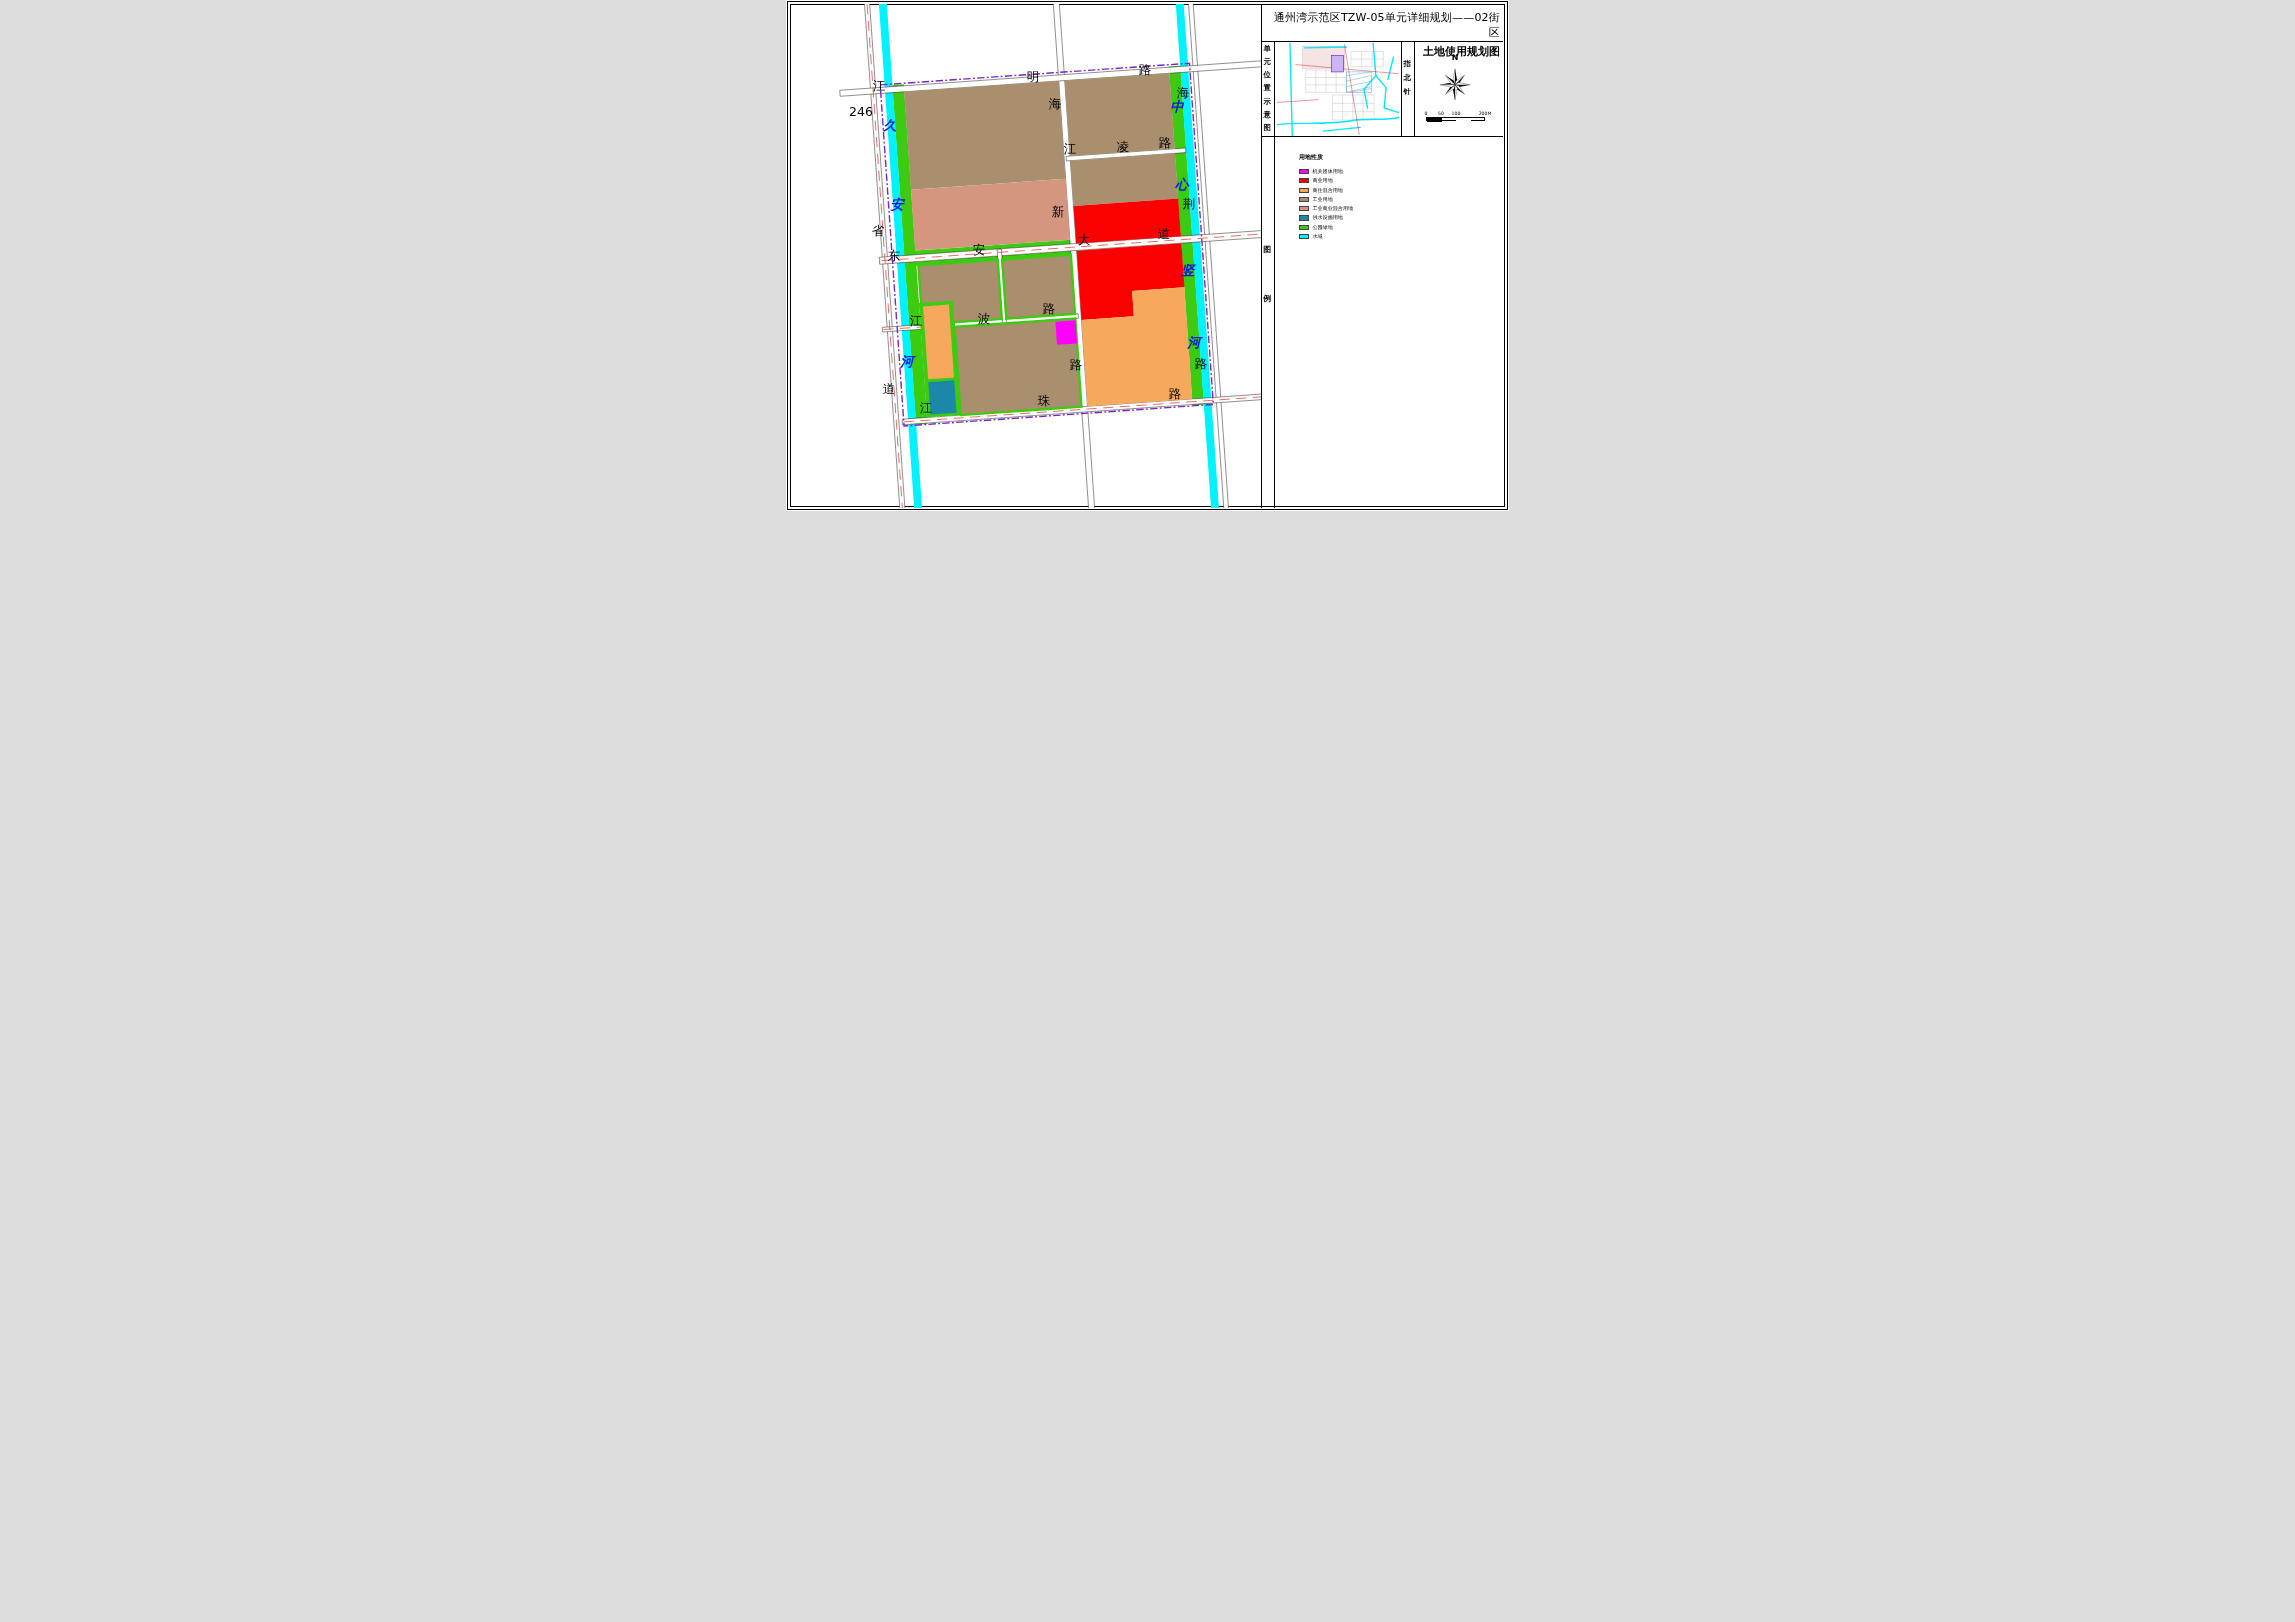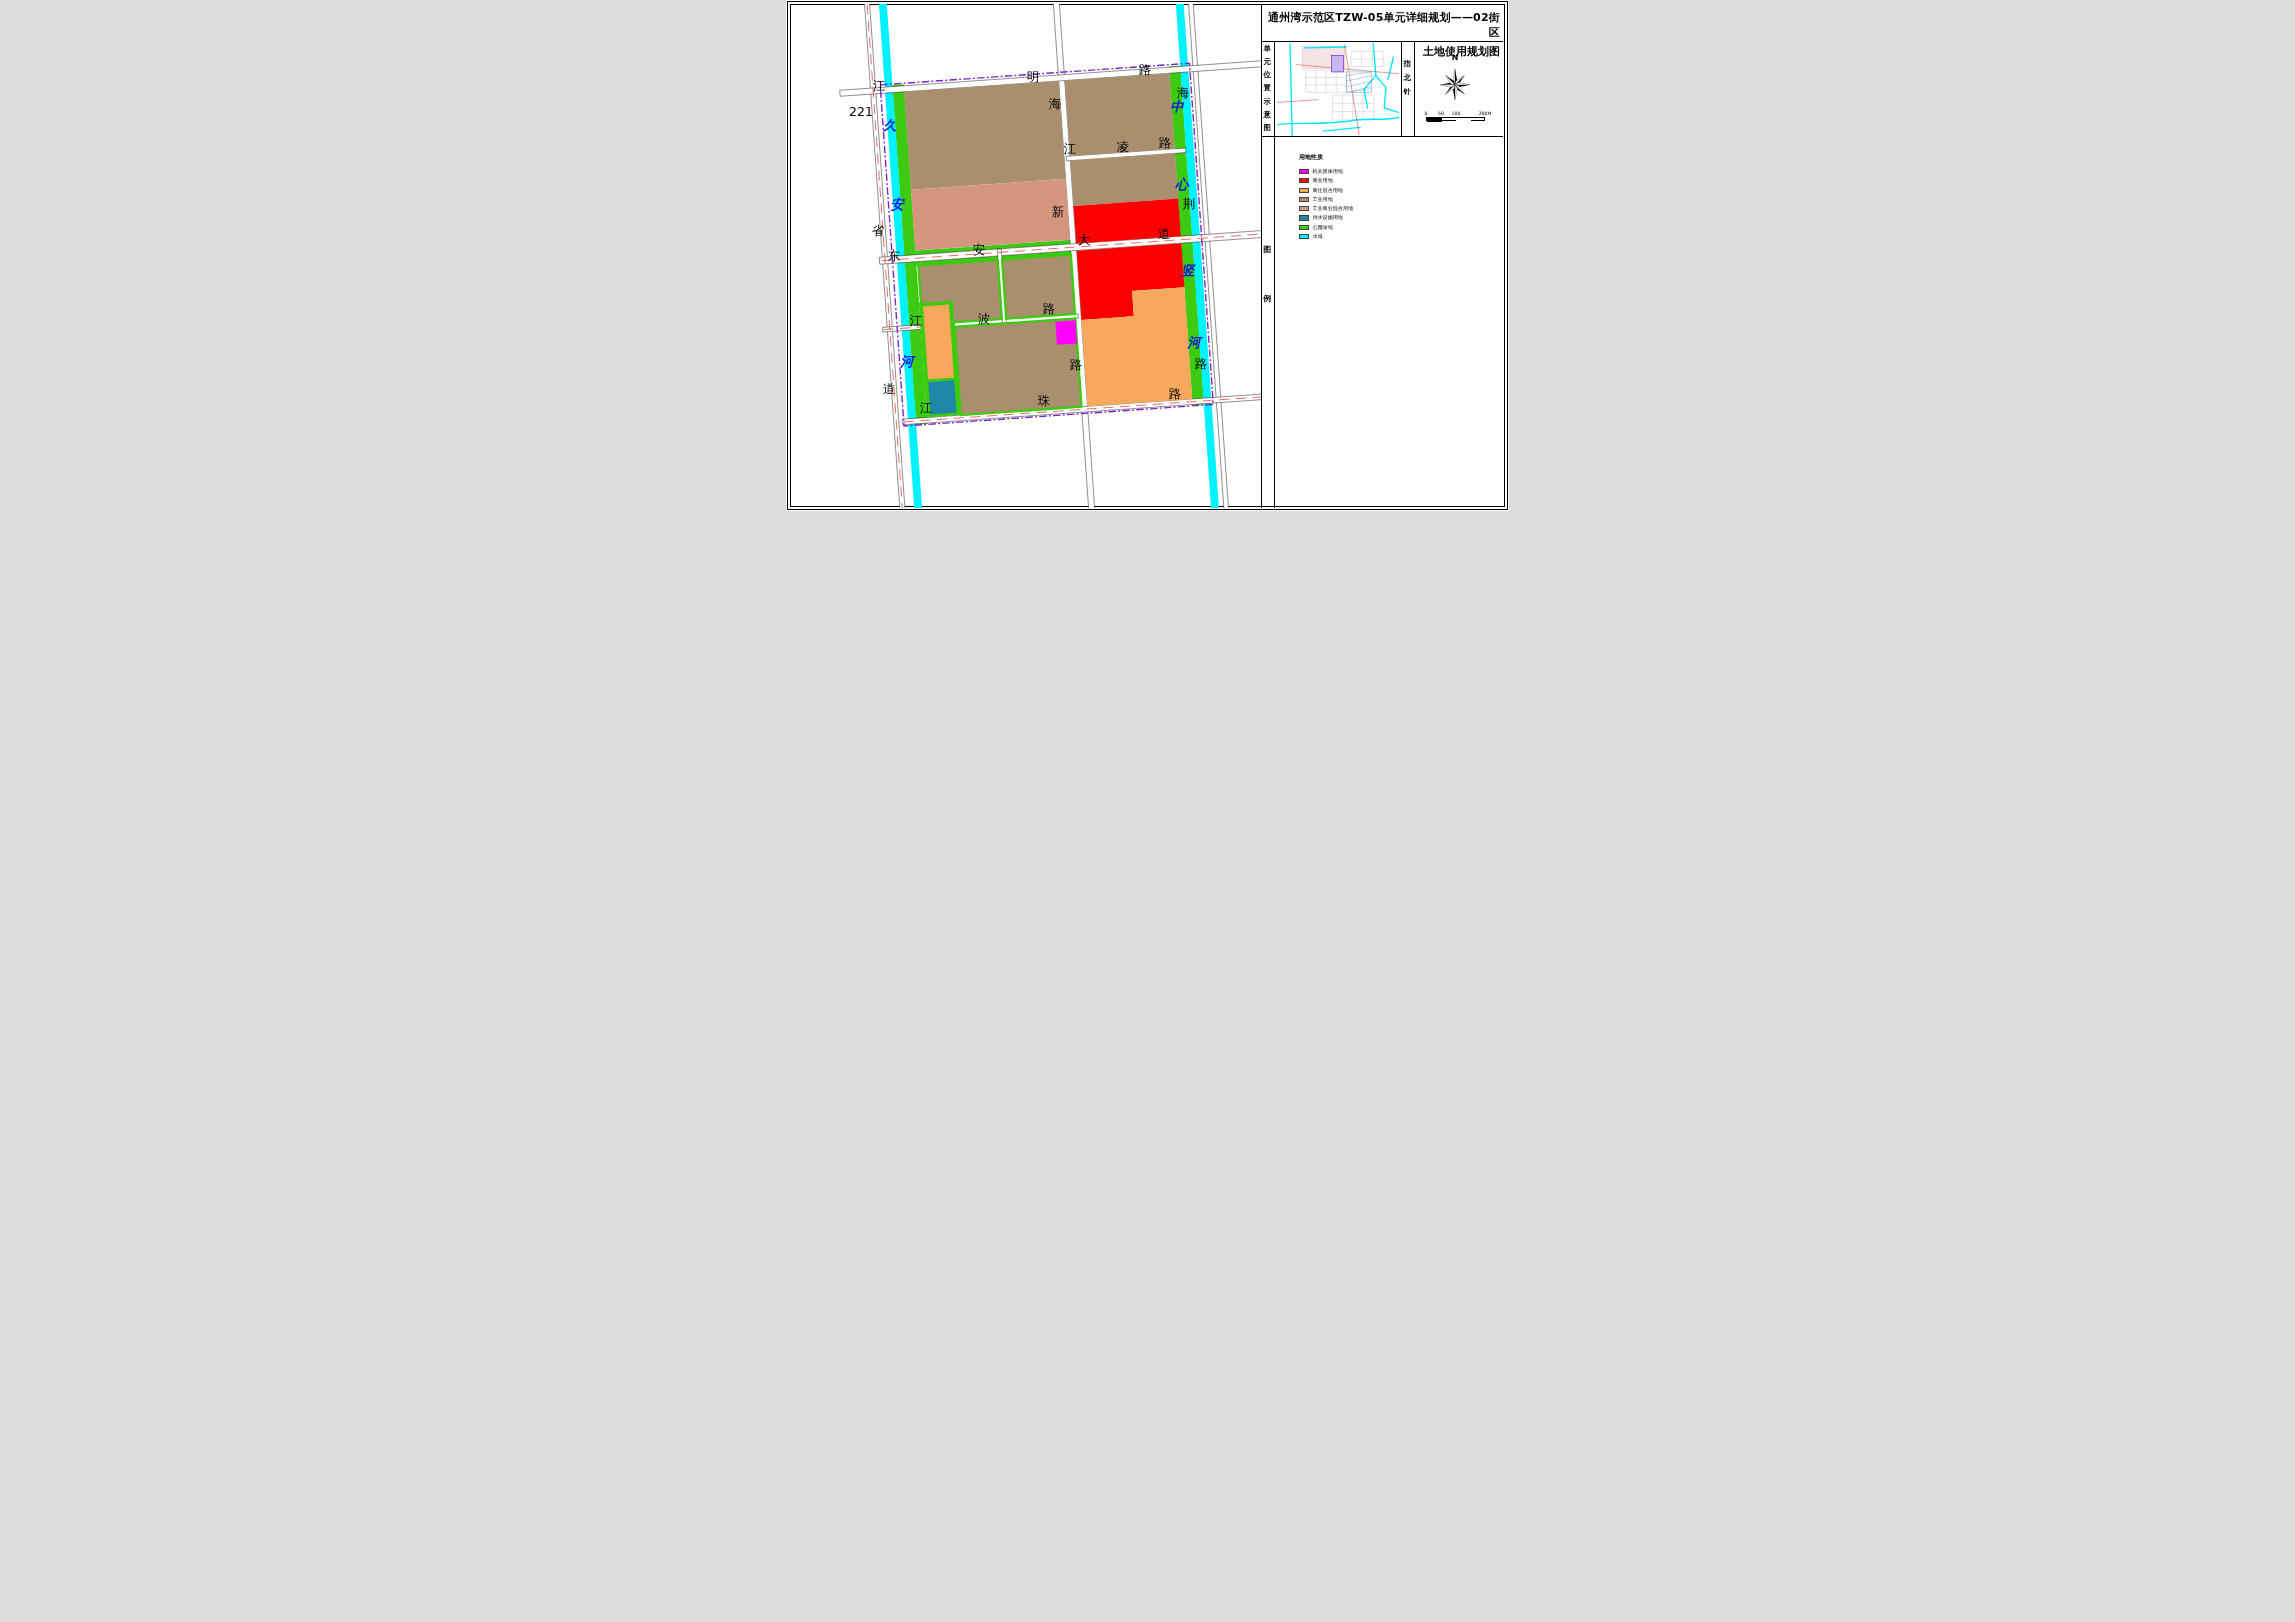--- a/index.html
+++ b/index.html
@@ -19,21 +19,21 @@
   .s-park{stroke:var(--c-park);stroke-width:5}
   .road rect{fill:#fff;stroke:#151515;stroke-width:1}
   .centerline line{stroke:#e52318;stroke-width:1.4;stroke-dasharray:22 14}
   .boundary{fill:none;stroke:var(--c-boundary);stroke-width:3;stroke-dasharray:16 5 4 5}
   
   .map-labels{position:absolute;inset:0;pointer-events:none}
   .map-label{position:absolute;transform:translate(-50%,-50%);font-size:12.5px;line-height:1;color:#000;font-weight:500;white-space:nowrap}
   .river-label{color:var(--c-river-label);font-style:italic;font-weight:700;font-size:13.4px}
   
   .titlebox{position:absolute;left:481px;top:10.2px;width:233px;text-align:right}
-  .t1{font-size:11px;font-weight:700;letter-spacing:0.2px}
+  .t1{font-size:11px;font-weight:400;letter-spacing:0.2px}
   .t2{font-size:11px;font-weight:700;margin-top:4.2px}
   .vlabel{position:absolute;display:flex;flex-direction:column;justify-content:space-between;align-items:center;font-weight:600;color:#000}
   .loc-label{left:475px;top:44px;width:12.5px;height:89px;font-size:7.4px}
   .compass-label{left:615px;top:59px;width:12.5px;height:38px;font-size:7.4px}
   .legend-label{left:475px;top:244px;width:12.5px;height:60px;font-size:7.9px}
   .north{position:absolute;left:669px;top:53px;transform:translateX(-50%);font-size:7.9px;font-weight:700}
   .scalebar{position:absolute;left:640px;top:111px;width:65px}
   .sb-labels{position:relative;height:5.6px;font-size:4.6px}
   .sb-labels span{position:absolute;top:0;transform:translateX(-50%)}
   .sb-bar{position:relative;margin-top:0.9px;width:59px;height:3.2px;border:0.5px solid #000;display:flex;flex-wrap:wrap}
@@ -95,21 +95,21 @@
       <rect x="278.5" y="634" width="73.5" height="248" class="f-park"></rect>
       <rect x="287" y="642" width="56" height="158" class="f-mixres"></rect>
       <rect x="287" y="806" width="56" height="70" class="f-supply"></rect>
       <rect x="570" y="695" width="43.5" height="50" class="f-gov"></rect>
 
       <rect x="228" y="158" width="670" height="739" class="boundary"></rect>
     </g>
   </svg>
   <div class="map-labels">
       <span class="map-label" style="left: 93px; top: 86px;">江</span>
-      <span class="map-label" style="left: 75px; top: 112px;">221</span>
+      <span class="map-label" style="left: 75px; top: 112px;">246</span>
       <span class="map-label" style="left: 247px; top: 77px;">明</span>
       <span class="map-label" style="left: 269px; top: 104px;">海</span>
       <span class="map-label" style="left: 359px; top: 70px;">路</span>
       <span class="map-label" style="left: 397px; top: 93px;">海</span>
       <span class="map-label river-label" style="left: 391px; top: 107px;">中</span>
       <span class="map-label river-label" style="left: 104px; top: 126px;">久</span>
       <span class="map-label" style="left: 284px; top: 149px;">江</span>
       <span class="map-label" style="left: 337px; top: 147px;">凌</span>
       <span class="map-label" style="left: 379px; top: 143px;">路</span>
       <span class="map-label river-label" style="left: 111px; top: 205px;">安</span>

